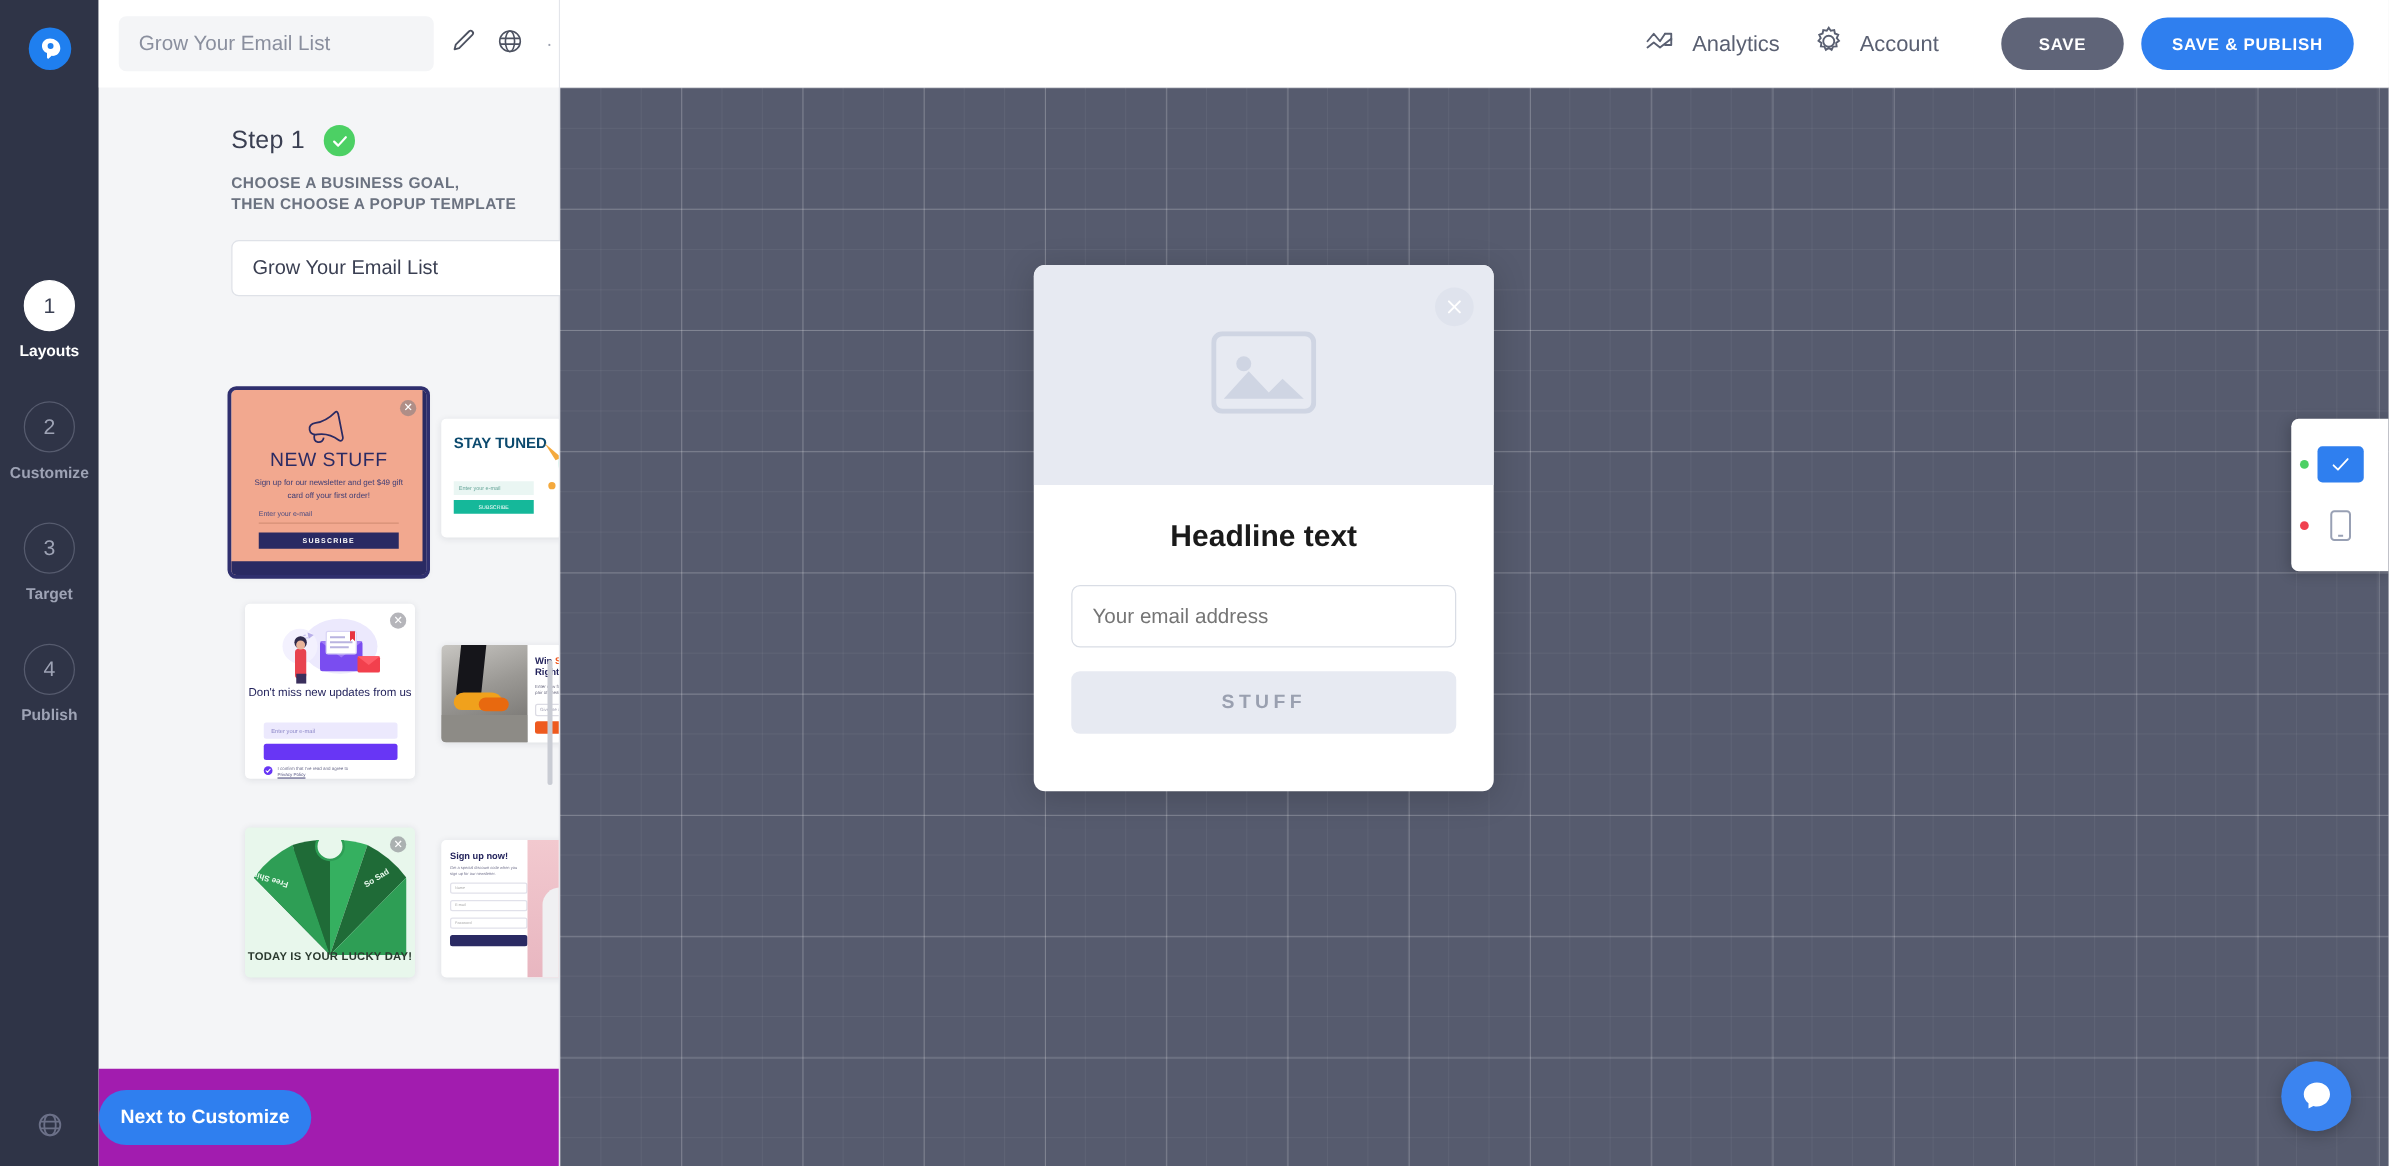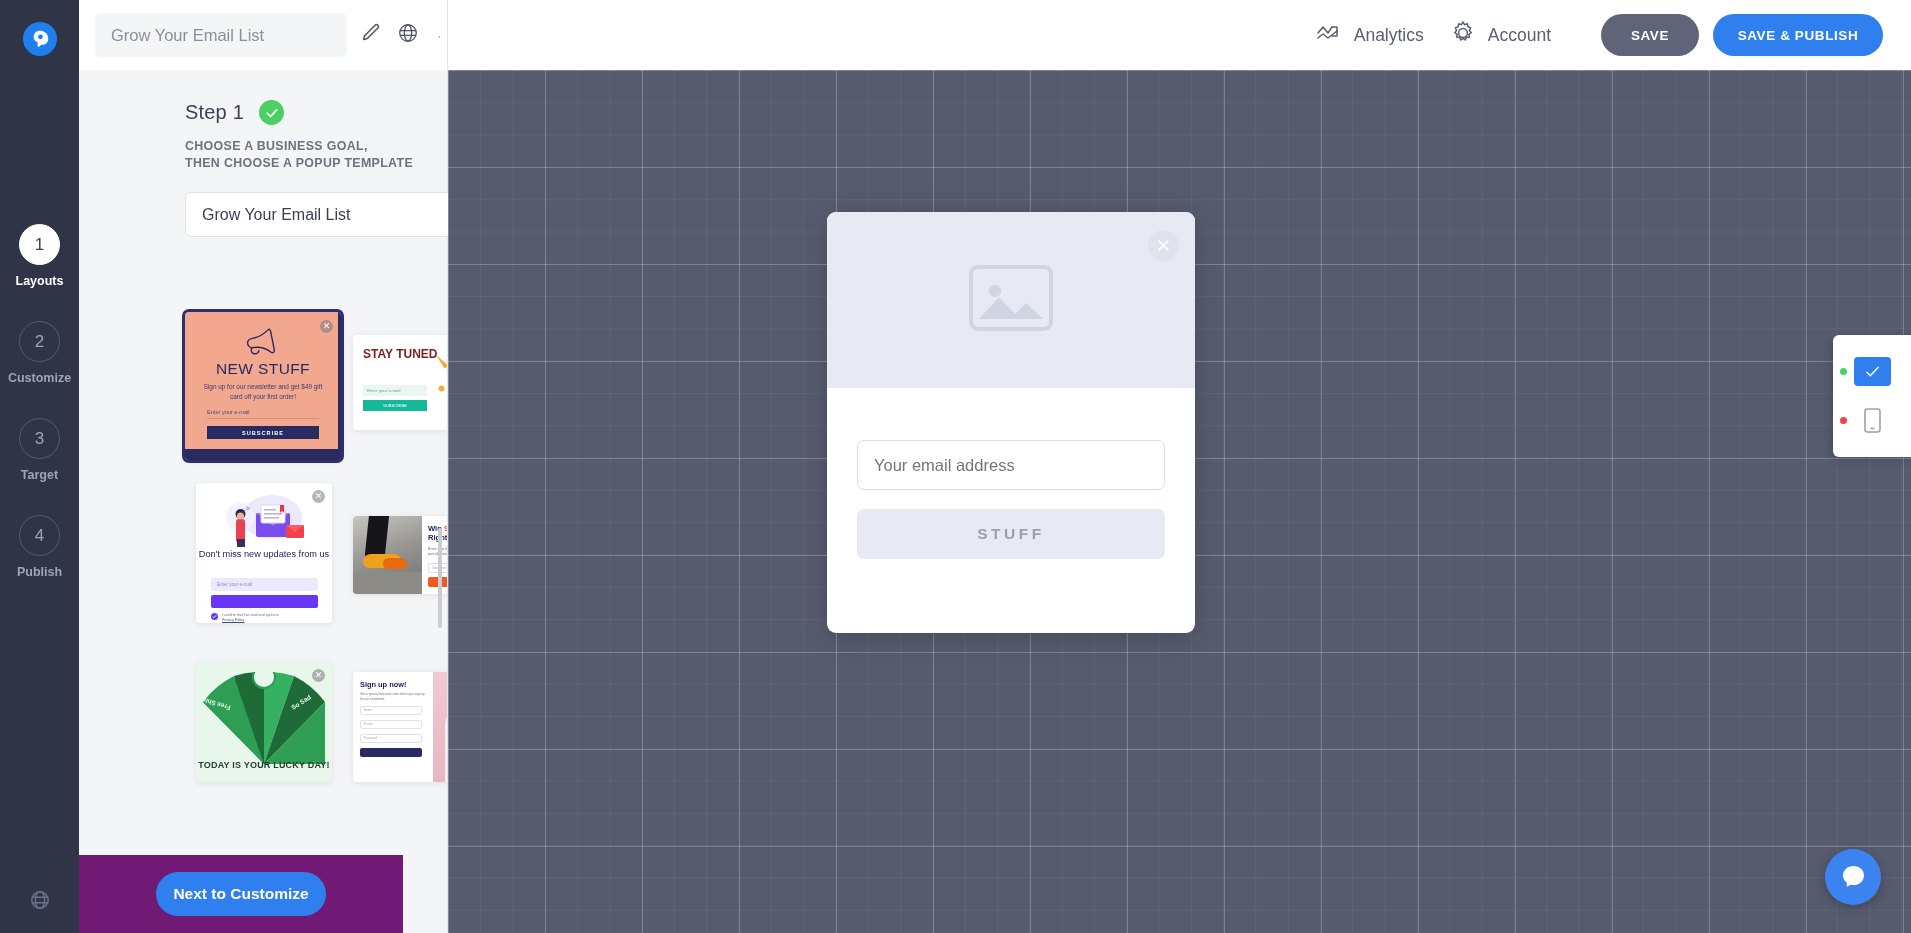--- a/index.html
+++ b/index.html
@@ -85,21 +85,21 @@
   .t1 h4 { position: absolute; top: 48px; width: 100%; text-align: center; font-size: 15.5px; color: #2a2a63;
            font-weight: normal; letter-spacing: .4px; }
   .t1 .desc { position: absolute; top: 70px; width: 100%; text-align: center; font-size: 6.4px; color: #3b3b74; line-height: 9.5px; padding: 0 14px; }
   .t1 .ph { position: absolute; top: 97px; left: 22px; font-size: 5.6px; color: #4b4b80; }
   .t1 .line { position: absolute; top: 106px; left: 22px; width: 112px; height: 1px; background: #d58f77; }
   .t1 .btn { position: absolute; top: 114px; left: 22px; width: 112px; height: 13px; background: #2a2a63;
              color: #fff; font-size: 5.6px; letter-spacing: 1px; display: flex; align-items: center; justify-content: center; font-weight: bold; }
 
   
   .t2 { left: 274px; top: 45px; width: 139px; height: 95px; background: #fff; }
-  .t2 h4 { position: absolute; left: 10px; top: 13px; font-size: 12px; line-height: 13px; font-weight: bold; color: #7f1d1d; }
+  .t2 h4 { position: absolute; left: 10px; top: 13px; font-size: 12px; line-height: 13px; font-weight: bold; color: #0c4a6e; }
   .t2 .ph { position: absolute; left: 10px; top: 50px; width: 64px; height: 11px; background: #eaf6f3; font-size: 4.4px; color: #6aa79b; padding-left: 4px; display: flex; align-items: center; }
   .t2 .btn { position: absolute; left: 10px; top: 65px; width: 64px; height: 11px; background: #15b89a; color: #fff; font-size: 4.2px; display: flex; align-items: center; justify-content: center; }
   .t2 .art { position: absolute; right: 6px; top: 10px; width: 58px; height: 58px; }
 
   
   .t3 { left: 117px; top: 193px; width: 136px; height: 140px; background: #fff; }
   .t3 .art { position: absolute; left: 50%; top: 8px; transform: translateX(-50%); width: 96px; height: 56px; }
   .t3 h4 { position: absolute; top: 66px; width: 100%; text-align: center; font-size: 9.2px; line-height: 11.6px; color: #23235c; font-weight: normal; }
   .t3 .ph { position: absolute; left: 15px; top: 95px; width: 107px; height: 13px; background: #ece9fd; border-radius: 2px; font-size: 4.6px; color: #8b86c7; display: flex; align-items: center; padding-left: 6px; }
   .t3 .btn { position: absolute; left: 15px; top: 112px; width: 107px; height: 13px; background: #6836f5; border-radius: 2px; }
@@ -123,31 +123,31 @@
   .t4 .right .ph { margin-top: 6px; width: 58px; height: 10px; border: 1px solid #dcdce4; border-radius: 2px; font-size: 3.6px; color: #9a9aae; display: flex; align-items: center; padding-left: 3px; }
   .t4 .right .btn { margin-top: 4px; width: 58px; height: 10px; background: #ee5a1f; border-radius: 2px; }
 
   
   .t5 { left: 117px; top: 372px; width: 136px; height: 120px; background: #e8f7ec; overflow: hidden; }
   .t5 .wheel { position: absolute; left: 50%; top: 10px; transform: translateX(-50%); }
   .t5 .cap { position: absolute; top: 98px; width: 100%; text-align: center; font-size: 9px; font-weight: bold; color: #2b3a2f; letter-spacing: .2px; }
 
   
   .t6 { left: 274px; top: 382px; width: 139px; height: 110px; background: #fff; display: flex; }
-  .t6 .left { width: 80px; padding: 8px 7px; }
+  .t6 .left { width: 69px; padding: 8px 7px; }
   .t6 .left h4 { font-size: 7.4px; font-weight: bold; color: #23235c; }
   .t6 .left .desc { margin-top: 3px; font-size: 3.2px; line-height: 4.6px; color: #767690; }
   .t6 .left .fld { margin-top: 5px; width: 62px; height: 9px; border: 1px solid #e1e1ea; border-radius: 2px; }
   .t6 .left .fld .lbl { font-size: 3px; color: #aaa; padding: 1px 0 0 3px; }
   .t6 .left .btn { margin-top: 5px; width: 62px; height: 9px; background: #2a2a63; border-radius: 2px; }
   .t6 .photo { width: 59px; background: linear-gradient(180deg,#f2c9cf 0%,#e8b6c0 100%); position: relative; overflow: hidden; }
   .t6 .photo .person { position: absolute; left: 12px; bottom: 0; width: 34px; height: 72px; background: #f0f0f2; border-radius: 14px 14px 0 0; }
 
   
-  .next-wrap { position: absolute; left: 0; bottom: 0; width: 324px; height: 78px; background: #701a75; display: flex; align-items: center; justify-content: center; }
+  .next-wrap { position: absolute; left: 0; bottom: 0; width: 368px; height: 78px; background: #a21caf; display: flex; align-items: center; }
   .next-btn {
     width: 170px; height: 44px; border-radius: 22px; background: #2f7fef; color: #fff;
     font-size: 15.5px; font-weight: bold; border: none; cursor: pointer;
     font-family: "Liberation Sans", sans-serif;
   }
 
   
   .topbar {
     position: absolute; left: 448px; top: 0; right: 0; height: 70px; background: #fff;
     display: flex; align-items: center; justify-content: flex-end; padding-right: 28px; gap: 0; z-index: 20;
@@ -479,20 +479,21 @@
               <path d="M10 54l20-22 16 17 11-11 17 16z" fill="#cfd5e3"></path>
             </svg>
         </span>
         <div class="popup-close">
           <svg viewBox="0 0 24 24" fill="none" stroke="#fff" stroke-width="2.6" stroke-linecap="round">
               <path d="M5 5l14 14M19 5L5 19"></path>
             </svg>
         </div>
       </div>
       <div class="popup-body">
+        <div class="popup-head">Headline text</div>
         <input class="popup-email" placeholder="Your email address" style="">
         <button class="popup-btn">STUFF</button>
       </div>
     </div>
 
     <div class="devices">
       <div class="dev-row">
         <span class="dev-dot" style="background:#4cd064"></span>
         <span class="dev-box on">
           <svg viewBox="0 0 24 24" fill="none" stroke="#fff" stroke-width="2" stroke-linecap="round" stroke-linejoin="round">

